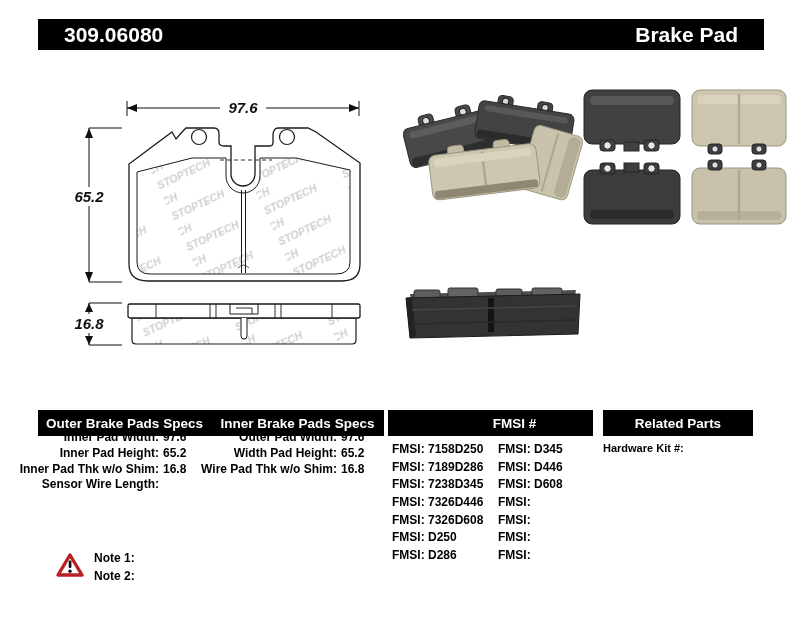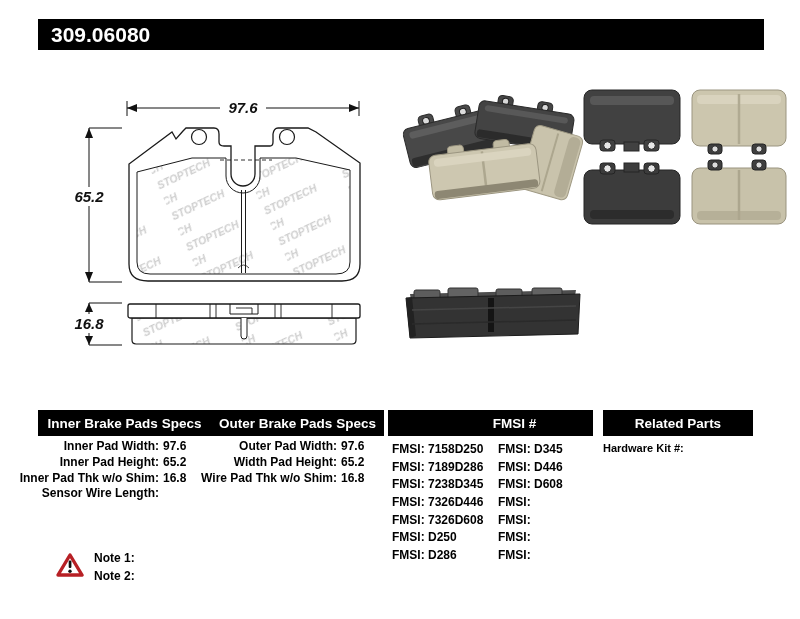--- a/index.html
+++ b/index.html
@@ -2,35 +2,35 @@
 <html><head>
 <meta charset="utf-8">
 <style>
   html,body{margin:0;padding:0;background:#fff;}
   .page{position:relative;width:800px;height:619px;background:#fff;overflow:hidden;
         font-family:"Liberation Sans","DejaVu Sans",sans-serif;color:#000;}
 
   
   .header-bar{position:absolute;left:38px;top:19px;width:726px;height:31px;background:#000;
     color:#fff;display:flex;justify-content:space-between;align-items:center;
-    padding:0 13px;box-sizing:border-box;font-size:21px;font-weight:bold;}
+    padding:0 26px;box-sizing:border-box;font-size:21px;font-weight:bold;}
 
   
   .dim-svg{position:absolute;}
   .dim-text{font-size:15px;font-weight:bold;font-style:italic;fill:#111;}
   line,path.draw{vector-effect:non-scaling-stroke;}
 
   
   .tbar{position:absolute;top:410px;height:26px;background:#000;color:#fff;
     display:flex;align-items:center;justify-content:center;
     font-size:13.5px;font-weight:bold;box-sizing:border-box;}
   .tbar.split span{flex:1;text-align:center;}
 
   
-  .spec-col{position:absolute;top:439px;width:175px;font-size:12px;font-weight:bold;}
+  .spec-col{position:absolute;top:430px;width:175px;font-size:12px;font-weight:bold;}
   .spec-row{position:relative;height:15.8px;}
   .spec-label{position:absolute;right:46px;white-space:nowrap;}
   .spec-value{position:absolute;left:133px;white-space:nowrap;}
 
   .fmsi-rows{position:absolute;left:392px;top:442px;font-size:12px;font-weight:bold;}
   .fmsi-row{display:grid;grid-template-columns:36px 70px 36px 60px;height:17.7px;align-items:start;}
   .fmsi-label{white-space:nowrap;}
   .fmsi-value{white-space:nowrap;}
 
   .related-row{position:absolute;left:603px;top:442px;font-size:11px;font-weight:bold;white-space:nowrap;}
@@ -42,20 +42,21 @@
 
   .photo{position:absolute;}
 </style>
 </head>
 <body>
 
 <div class="page">
 
   <div class="header-bar">
     <span>309.06080</span>
+    <span>Brake Pad</span>
   </div>
 
   <svg class="photo" style="left:126px;top:118px;" width="236" height="170" viewBox="0 0 236 170">
     <defs>
       <pattern id="wmF" width="86" height="34" patternUnits="userSpaceOnUse" patternTransform="rotate(-25)">
         <text x="0" y="11" font-size="10.5" font-weight="bold" font-style="italic" fill="#cecece">STOPTECH</text>
         <text x="-44" y="28" font-size="10.5" font-weight="bold" font-style="italic" fill="#cecece">STOPTECH</text>
       </pattern>
     </defs>
 
@@ -223,22 +224,22 @@
     <rect x="100" y="19" width="26" height="11" rx="2" fill="#5d5d5d" stroke="#333"></rect>
     <rect x="136" y="18" width="30" height="12" rx="2" fill="#636363" stroke="#333"></rect>
     <polygon points="10,28 184,24 182,64 14,68" fill="#333333" stroke="#1c1c1c"></polygon>
     <polygon points="10,28 16,27 20,66 14,68" fill="#222222"></polygon>
     <rect x="92" y="28" width="6" height="34" fill="#141414"></rect>
     <line x1="16" y1="40" x2="180" y2="36" stroke="#454545" stroke-width="1.5"></line>
     <line x1="16" y1="54" x2="180" y2="50" stroke="#2a2a2a" stroke-width="1.5"></line>
   </svg>
 
   <div class="tbar split" style="left:38px;width:346px;">
+    <span>Outer Brake Pads Specs</span>
     <span>Inner Brake Pads Specs</span>
-    <span>Outer Brake Pads Specs</span>
   </div>
   <div class="tbar" style="left:388px;width:205px;padding-left:48px;">
     <span>FMSI #</span>
   </div>
   <div class="tbar" style="left:603px;width:150px;">
     <span>Related Parts</span>
   </div>
 
   <div class="spec-col" style="left:30px;" id="inner-specs">
       <div class="spec-row">

